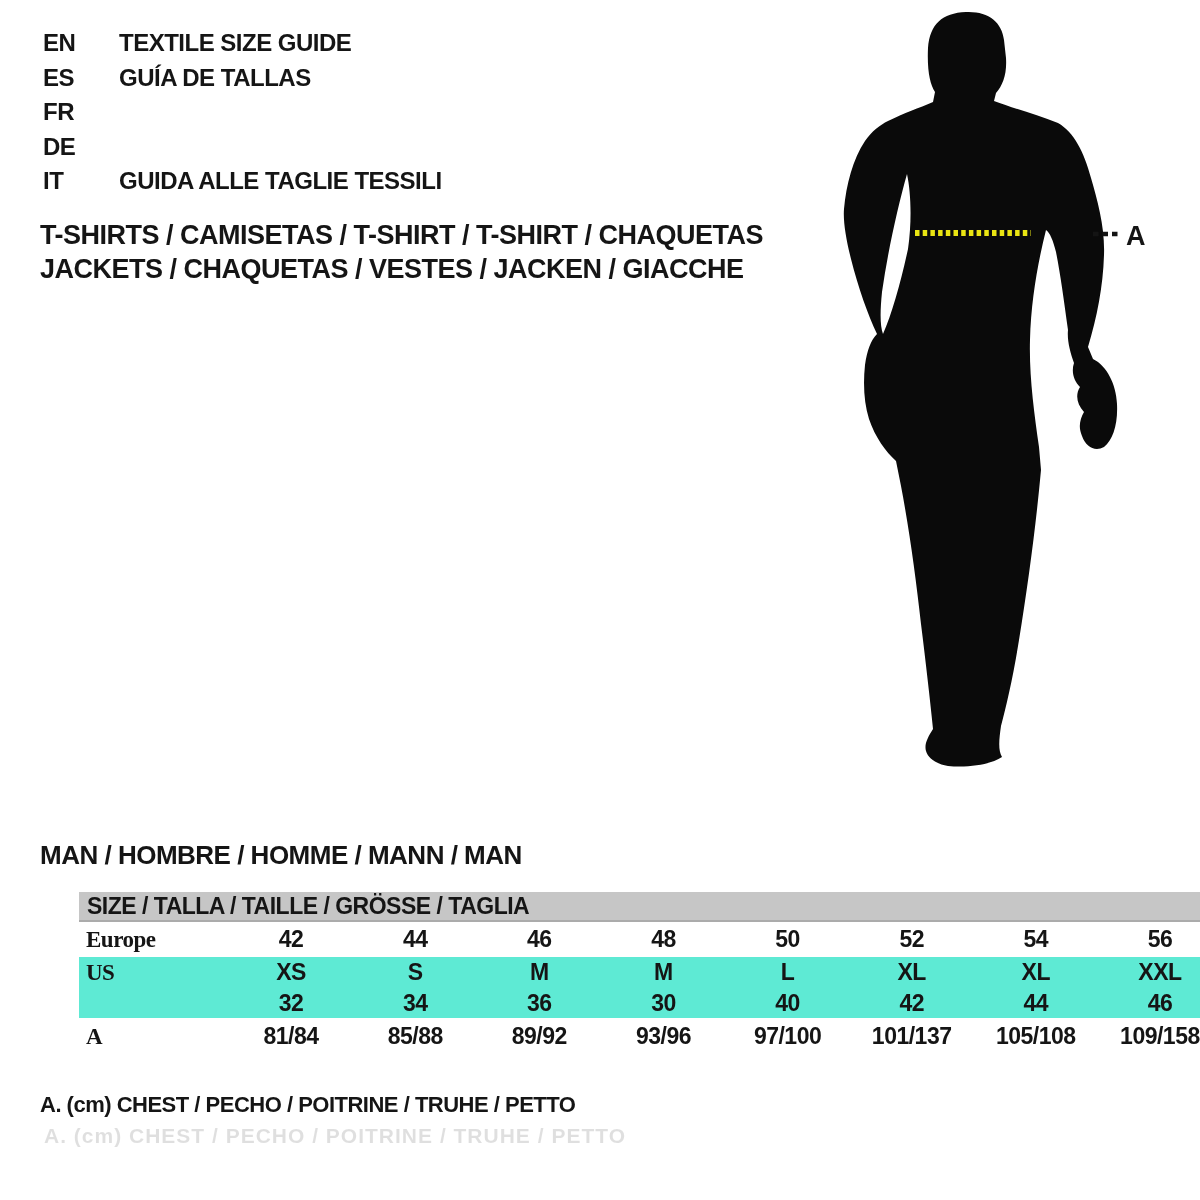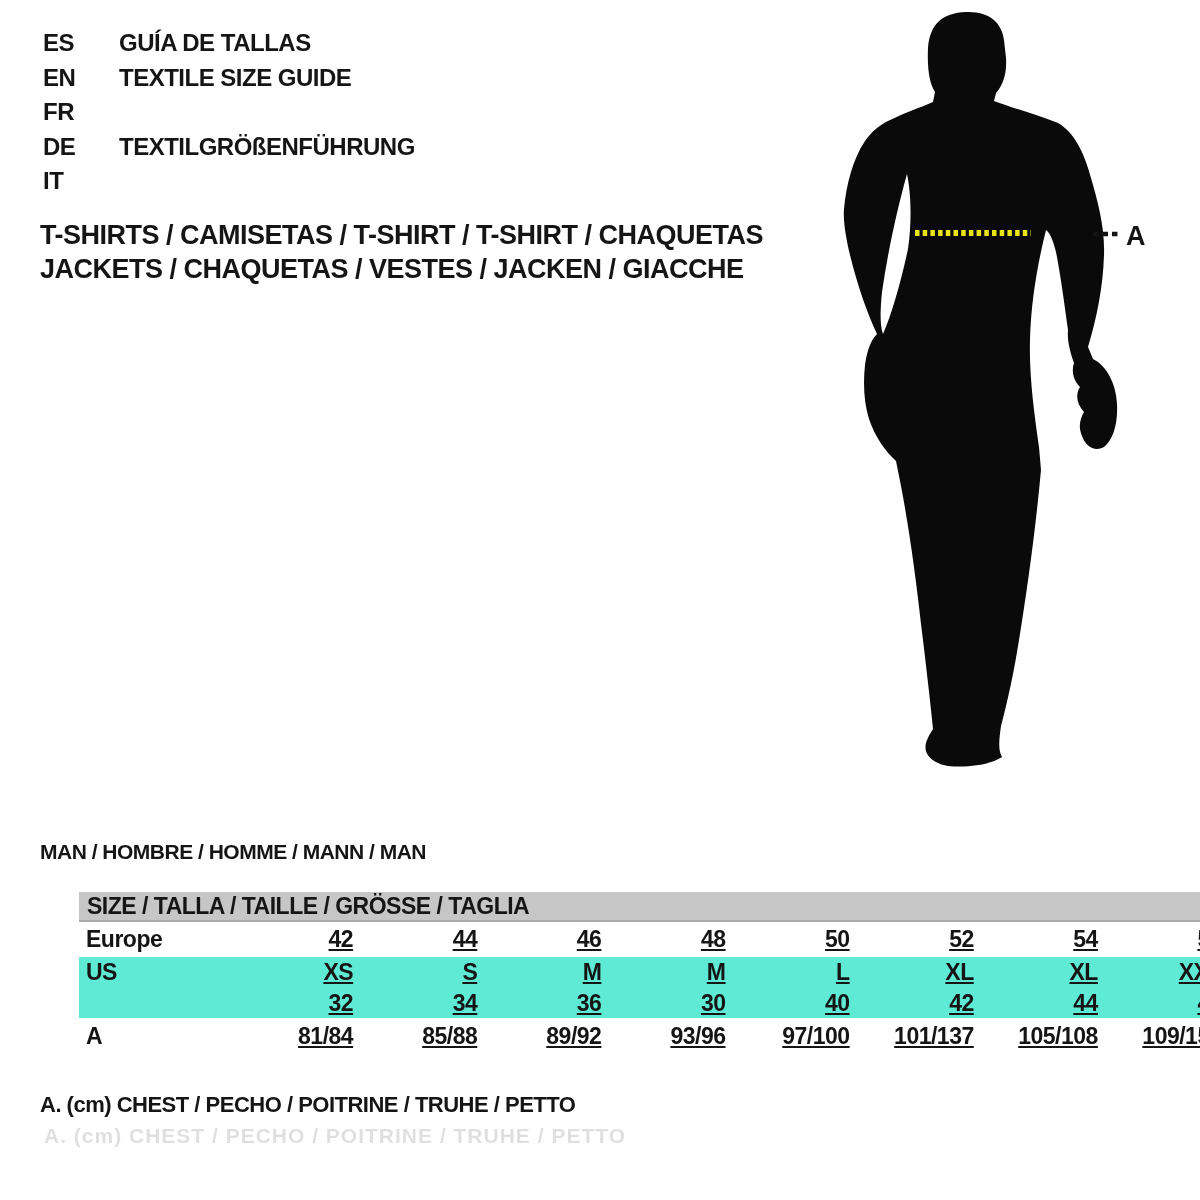--- a/index.html
+++ b/index.html
@@ -9,55 +9,55 @@
     letter-spacing:-0.5px;overflow:hidden;
   }
   
   .lang-block{position:absolute;left:43px;top:26px;}
   .lang-row{display:grid;grid-template-columns:76px auto;font-size:24px;line-height:34.6px;white-space:nowrap;}
   
   .categories{position:absolute;left:40px;top:219px;font-size:27px;line-height:33.5px;white-space:nowrap;}
   
   .figure-wrap{position:absolute;left:820px;top:0;width:380px;height:800px;}
   
-  .man-heading{position:absolute;left:40px;top:840px;font-size:21px;white-space:nowrap;}
+  .man-heading{position:absolute;left:40px;top:840px;font-size:26px;white-space:nowrap;}
   
   .size-table{position:absolute;left:35px;top:892px;width:1143px;margin-left:44px;}
   .thead{height:30px;background:#c6c6c6;border-bottom:2px solid #ababab;
          display:flex;align-items:center;padding-left:8px;font-size:23px;box-sizing:border-box;}
   .trow{display:grid;grid-template-columns:150px repeat(8,1fr);align-items:center;font-size:23px;}
   .trow.shaded{background:#5eead4;}
-  .tlabel{padding-left:7px;text-align:left;}
-  .tcell{text-align:right;text-decoration:underline;}
+  .tlabel{padding-left:7px;text-align:left;font-family:Liberation Serif, serif;}
+  .tcell{text-align:center;}
   
   .footnote{position:absolute;left:40px;top:1092px;font-size:22px;white-space:nowrap;}
   .footnote-echo{position:absolute;left:44px;top:1124px;font-size:21px;white-space:nowrap;
                  opacity:0.13;filter:blur(0.7px);letter-spacing:1px;}
 </style>
 </head>
 <body>
 
 <div class="lang-block" id="lang-block">
     <div class="lang-row">
+      <span>EN</span>
+      <span>TEXTILE SIZE GUIDE</span>
+    </div>
+    <div class="lang-row">
       <span>ES</span>
       <span>GUÍA DE TALLAS</span>
-    </div>
-    <div class="lang-row">
-      <span>EN</span>
-      <span>TEXTILE SIZE GUIDE</span>
     </div>
     <div class="lang-row">
       <span>FR</span>
     </div>
     <div class="lang-row">
       <span>DE</span>
-      <span>TEXTILGRÖßENFÜHRUNG</span>
     </div>
     <div class="lang-row">
       <span>IT</span>
+      <span>GUIDA ALLE TAGLIE TESSILI</span>
     </div>
   </div>
 
 <div class="categories">
   <div>T-SHIRTS / CAMISETAS / T-SHIRT / T-SHIRT / CHAQUETAS</div>
   <div>JACKETS / CHAQUETAS / VESTES / JACKEN / GIACCHE</div>
 </div>
 
 <div class="figure-wrap">
   <svg viewBox="0 0 380 800" width="380" height="800">

